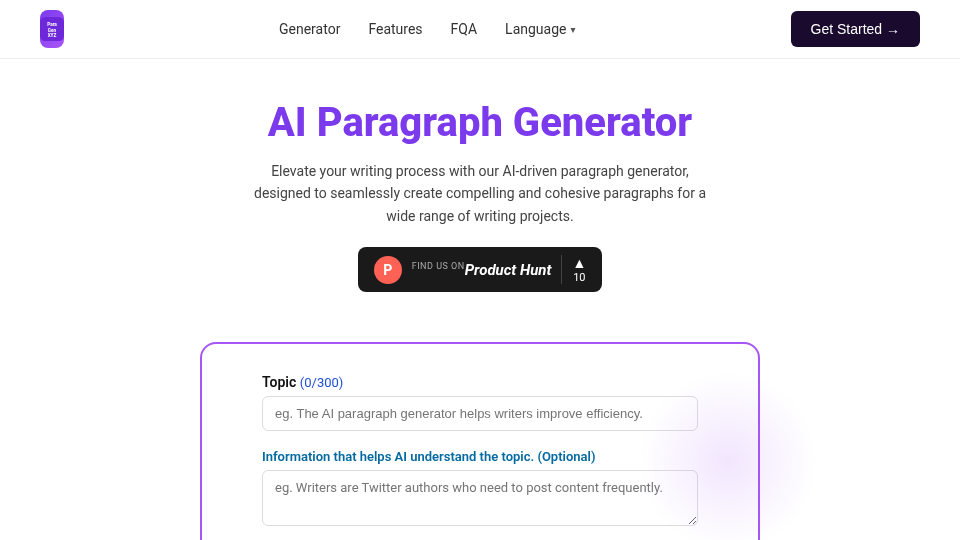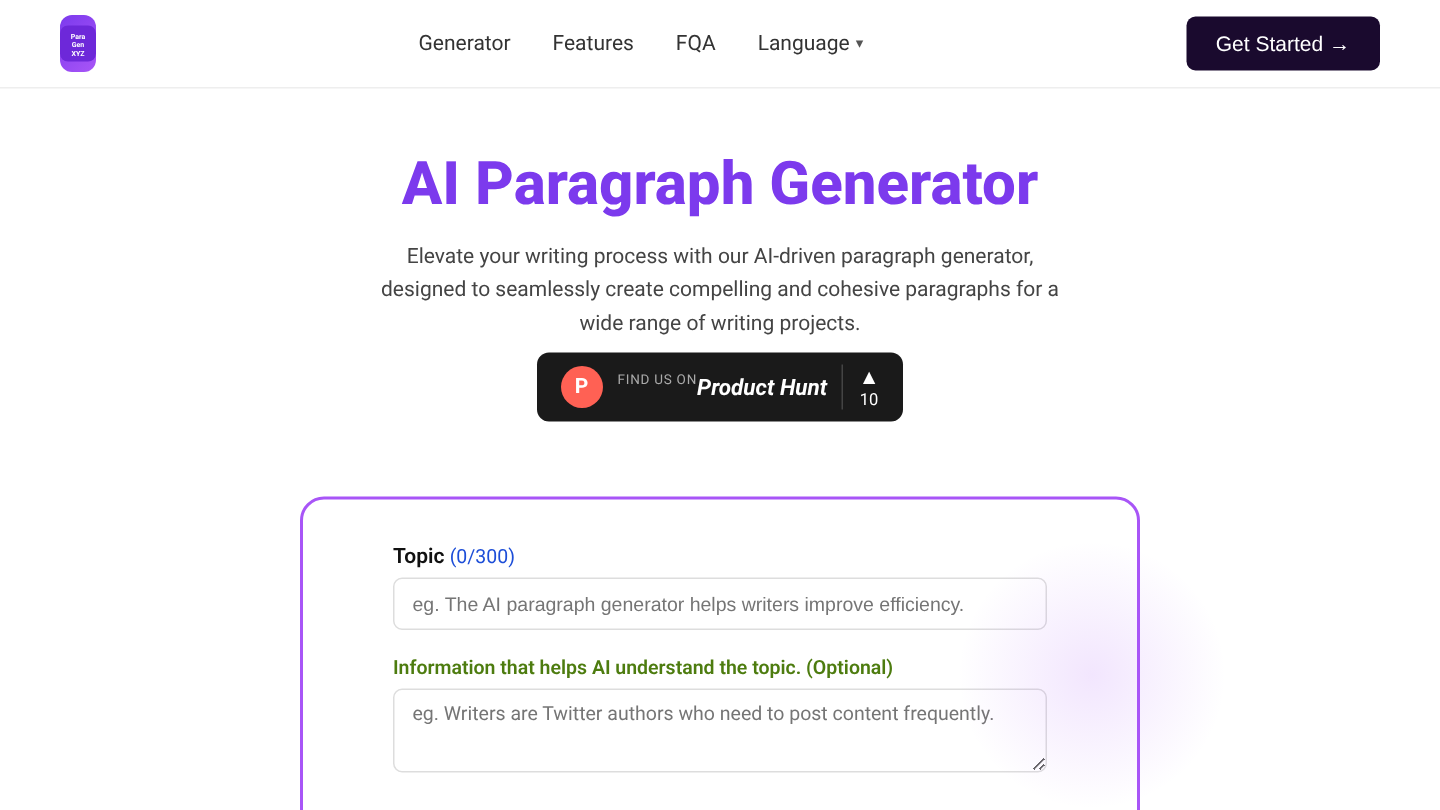--- a/index.html
+++ b/index.html
@@ -83,21 +83,21 @@
     .hero h1 {
       font-size: 40px;
       font-weight: 800;
       color: #7c3aed;
       margin-bottom: 14px;
     }
     .hero p {
       font-size: 14px;
       color: #444;
       max-width: 460px;
-      margin: 0 auto 8px;
+      margin: 0 auto 20px;
       line-height: 1.6;
     }
     .product-hunt-badge {
       display: inline-flex;
       align-items: center;
       gap: 10px;
       background: #1a1a1a;
       color: #fff;
       padding: 8px 16px;
       border-radius: 8px;
@@ -181,21 +181,21 @@
       border-radius: 6px;
       padding: 9px 12px;
       font-size: 13px;
       color: #999;
       outline: none;
       margin-bottom: 18px;
     }
     .optional-label {
       font-size: 13px;
       font-weight: 600;
-      color: #4d7c0f;
+      color: #0369a1;
       margin-bottom: 6px;
     }
     .textarea-input {
       width: 100%;
       border: 1px solid #ddd;
       border-radius: 6px;
       padding: 9px 12px;
       font-size: 13px;
       color: #999;
       outline: none;

